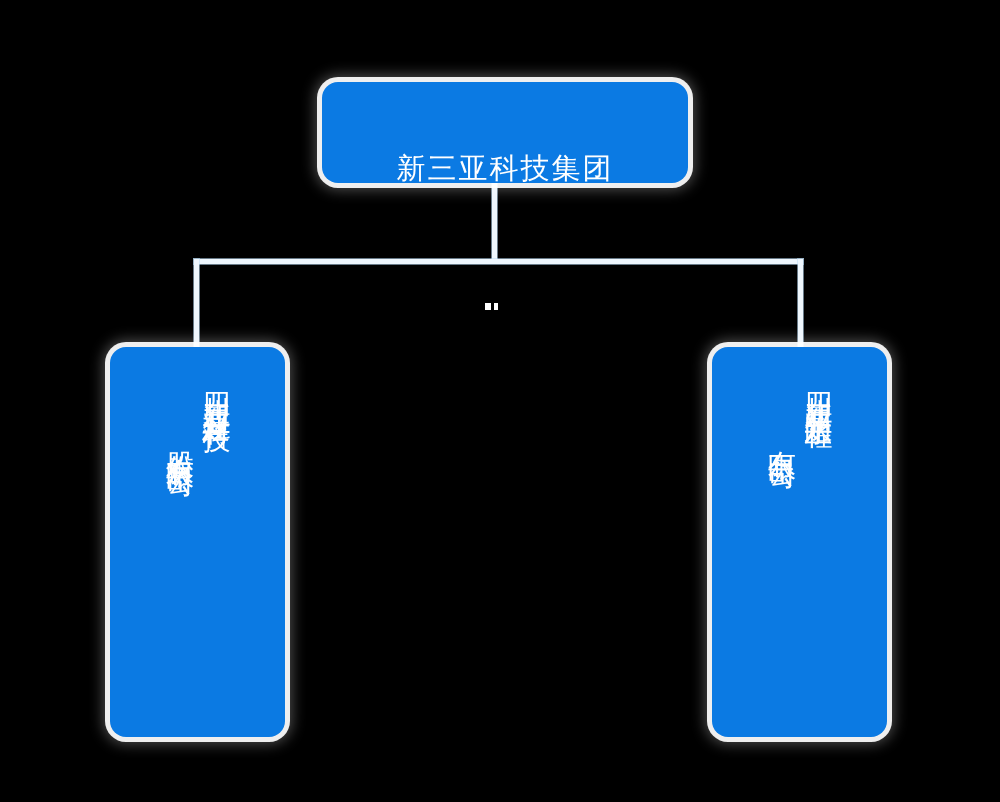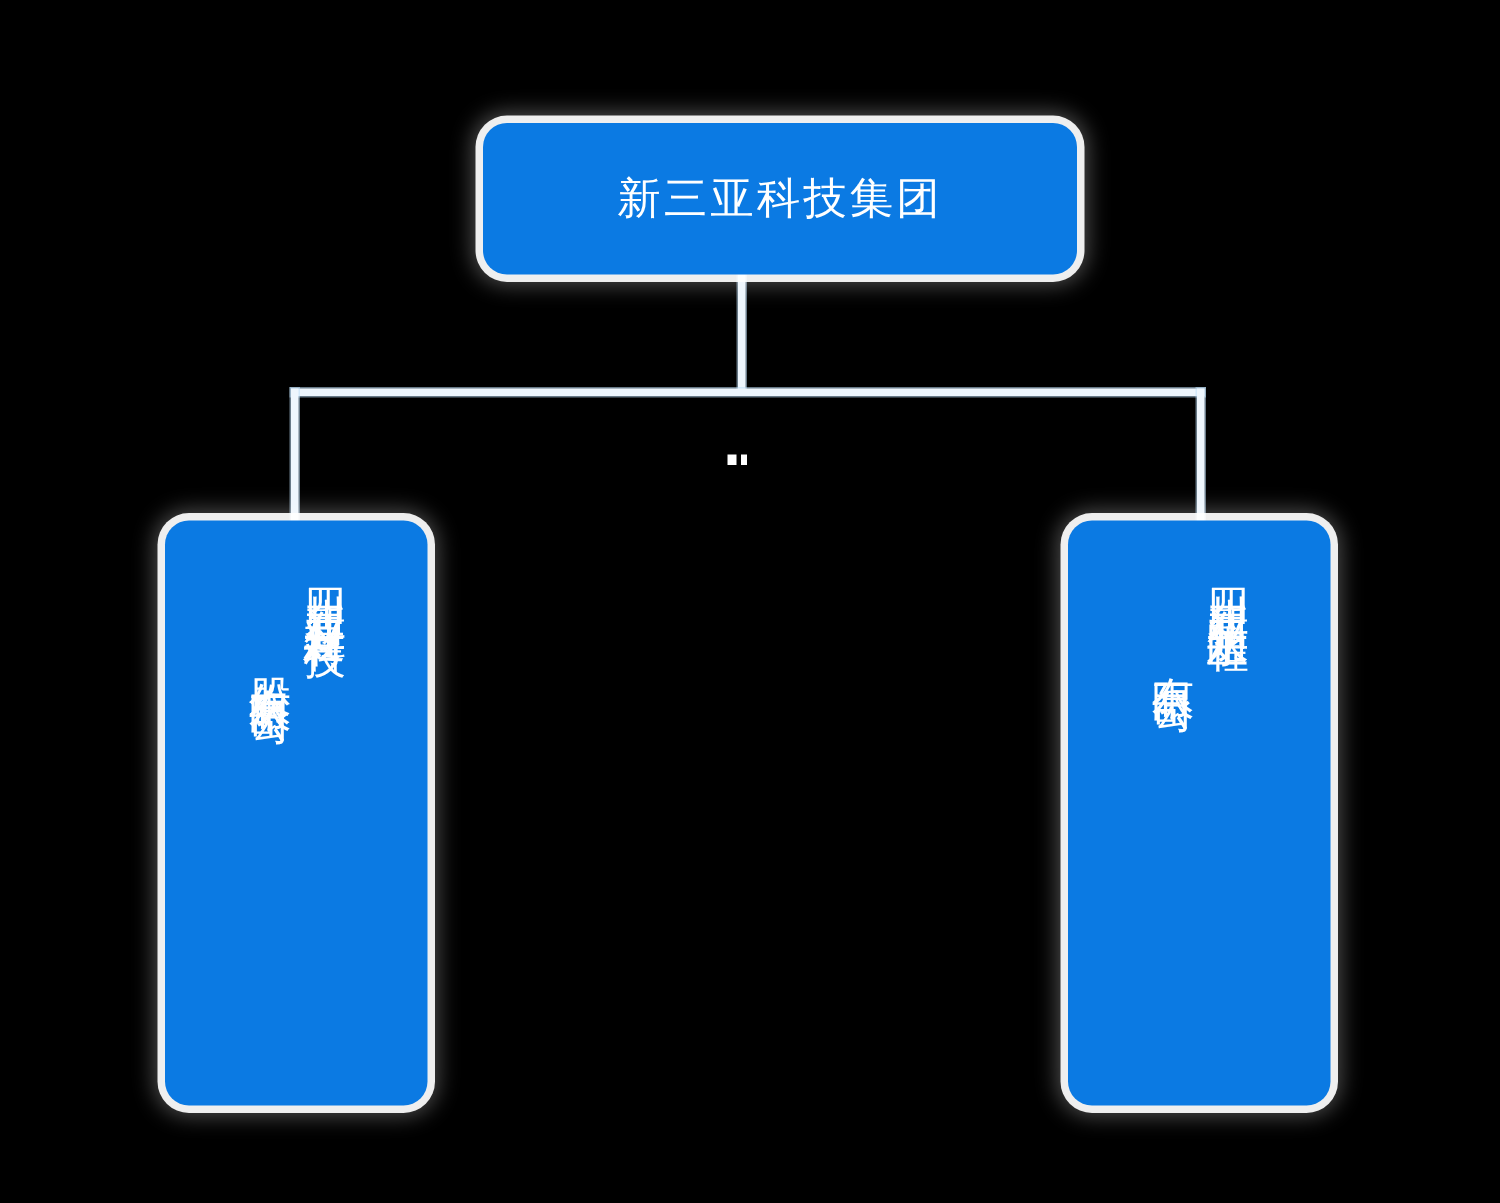--- a/index.html
+++ b/index.html
@@ -80,23 +80,23 @@
     color: #ffffff;
     display: flex;
     box-shadow:
       0 0 0 5px rgba(255, 255, 255, 0.92),
       0 0 14px 7px rgba(255, 255, 255, 0.30);
   }
 
   #node-root {
     left: 322px;
     top: 82px;
-    width: 396px;
+    width: 366px;
     height: 101px;
-    align-items: center;
+    align-items: flex-end;
     justify-content: center;
   }
   #node-root .node-label {
     font-size: 29px;
     letter-spacing: 2px;
     line-height: 1;
     white-space: nowrap;
   }
 
   .node-child {

